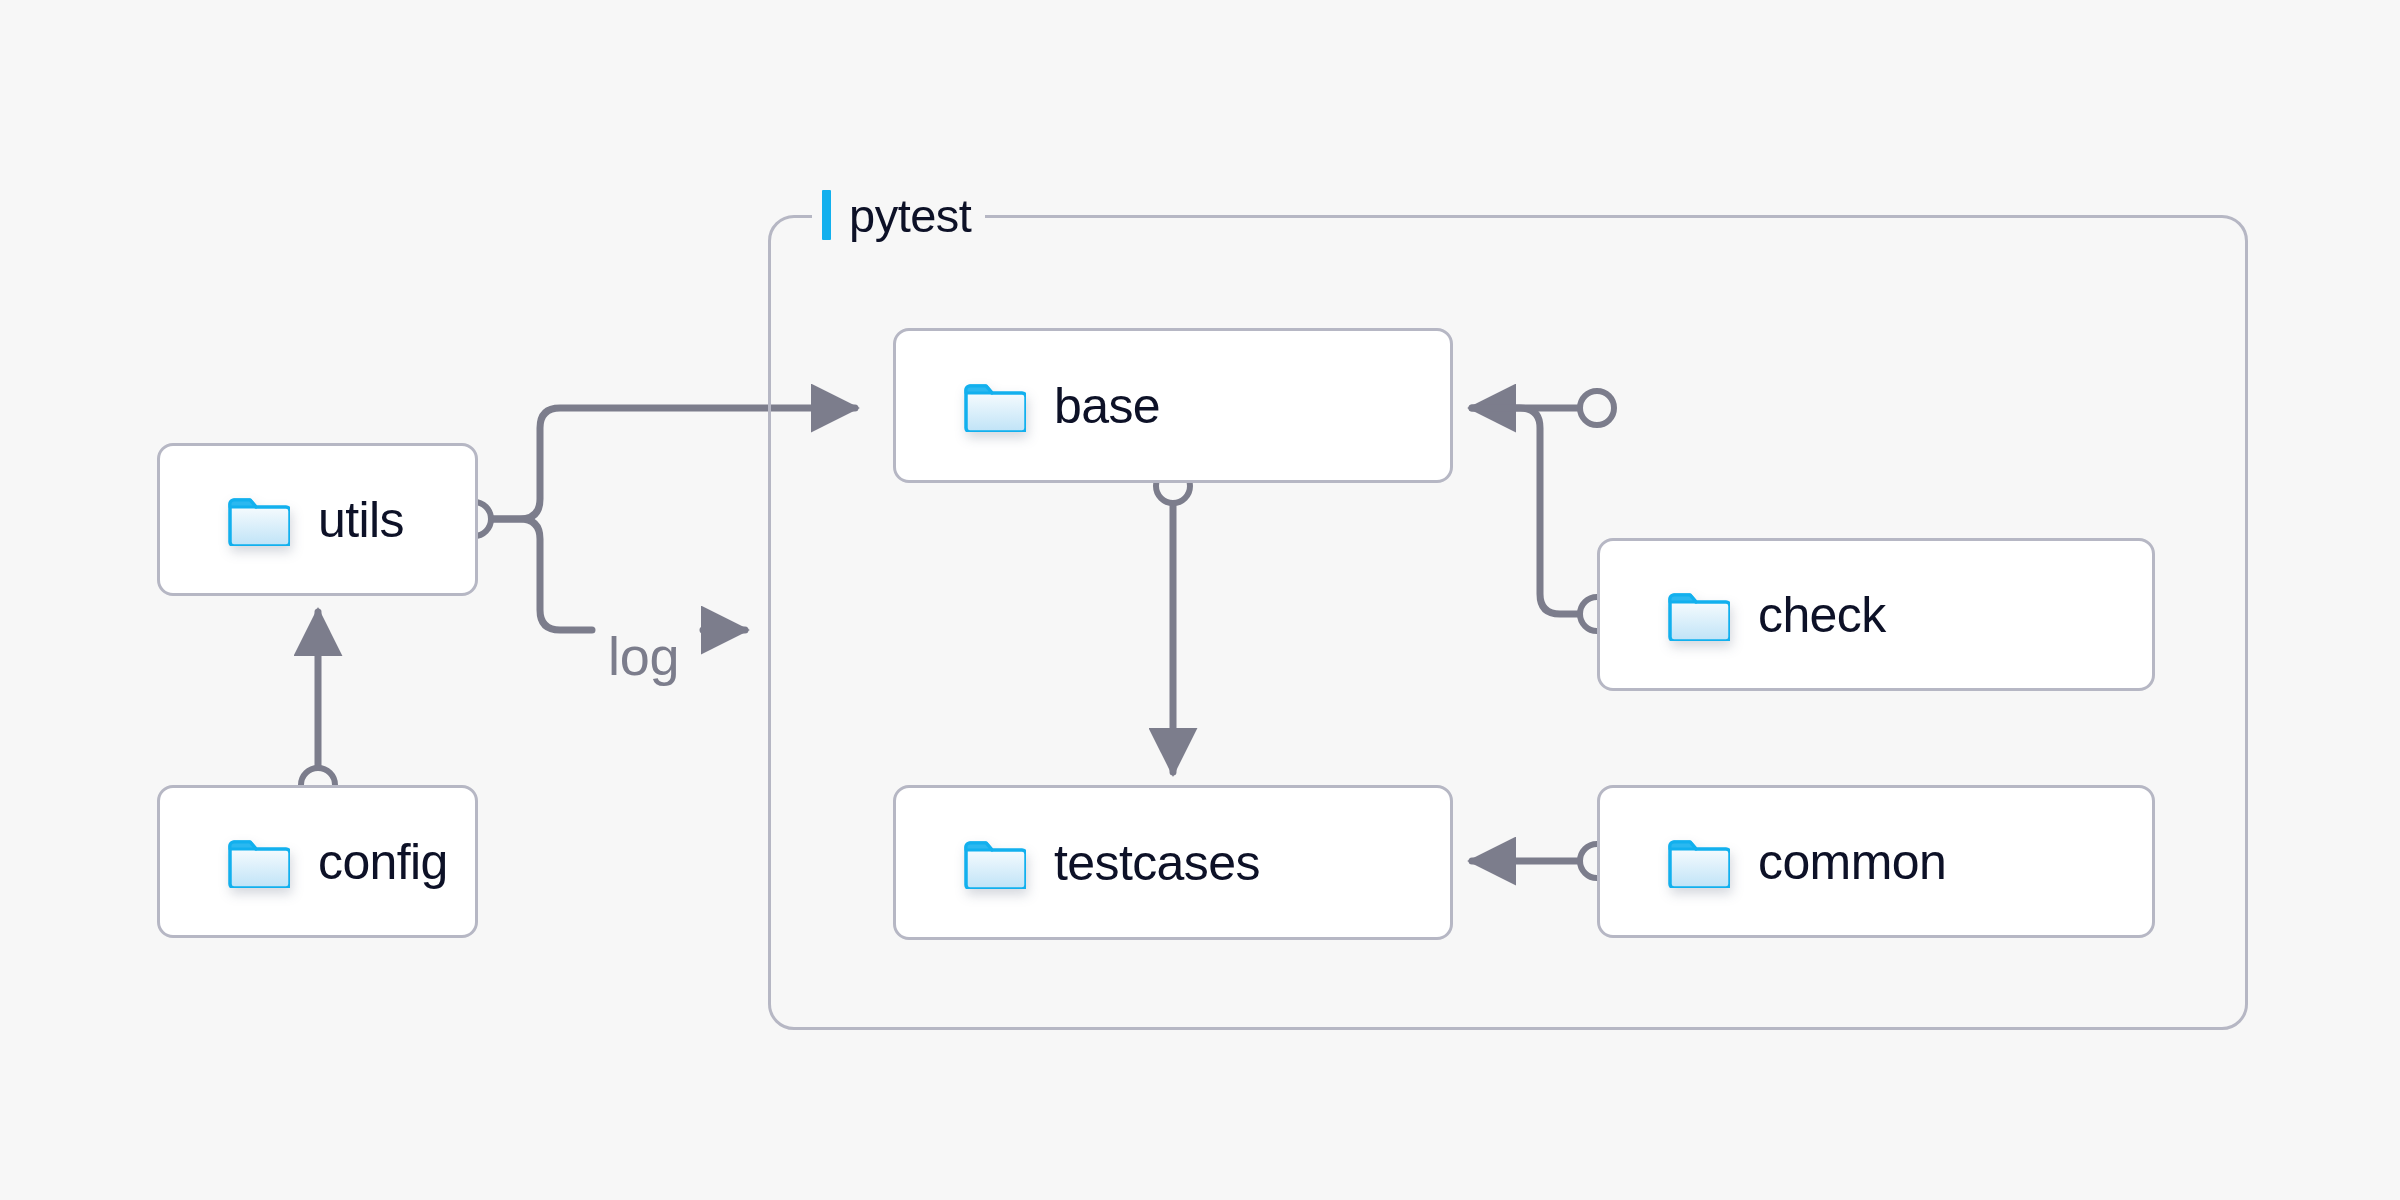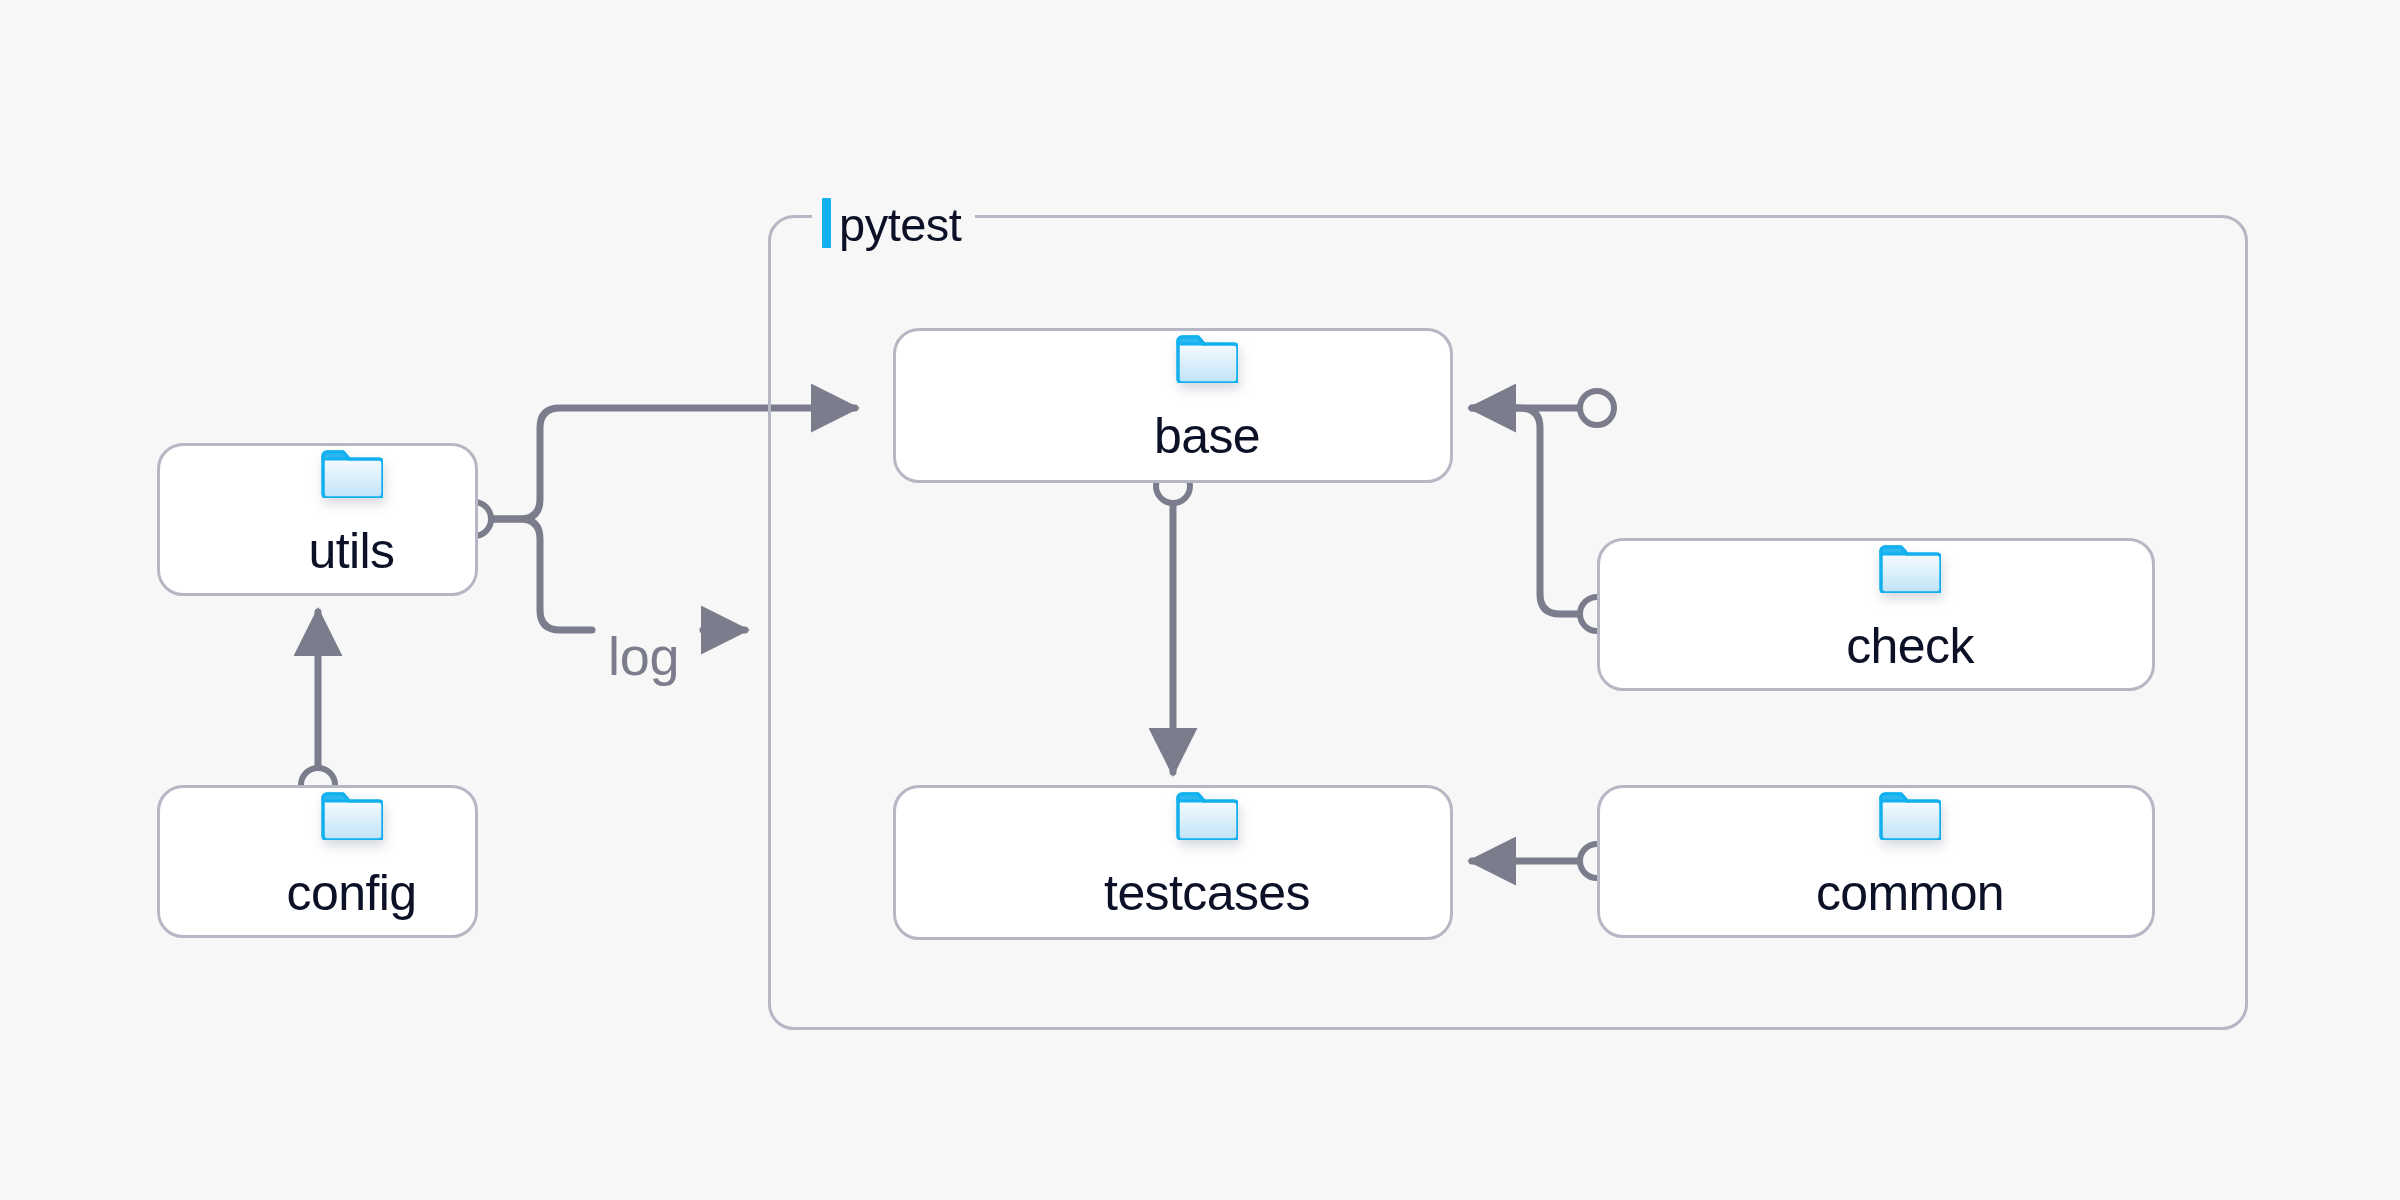--- a/index.html
+++ b/index.html
@@ -31,22 +31,22 @@
   .group-box {
     position: absolute;
     border: 3px solid #b6b7c4;
     border-radius: 26px;
     background: transparent;
     box-sizing: border-box;
   }
   .group-label {
     position: absolute;
     display: flex;
-    align-items: flex-end;
-    gap: 8px;
+    align-items: center;
+    gap: 18px;
     background: #f7f7f7;
     padding: 0 14px 0 10px;
     height: 66px;
     box-sizing: border-box;
   }
   .group-accent {
     width: 9px;
     height: 50px;
     background: #12b0ee;
     border-radius: 1px;
@@ -58,26 +58,25 @@
     line-height: 1;
     white-space: nowrap;
     letter-spacing: -0.5px;
   }
   
   .node {
     position: absolute;
     box-sizing: border-box;
     background: #ffffff;
     border: 3px solid #b6b7c4;
-    border-radius: 26px;
+    border-radius: 16px;
     display: flex;
     align-items: center;
     padding-left: 68px;
     gap: 28px;
-    flex-direction: column;
   }
   .node-label {
     font-size: 50px;
     color: #0d1127;
     line-height: 1;
     white-space: nowrap;
     letter-spacing: -0.6px;
   }
   
   .folder-icon {

